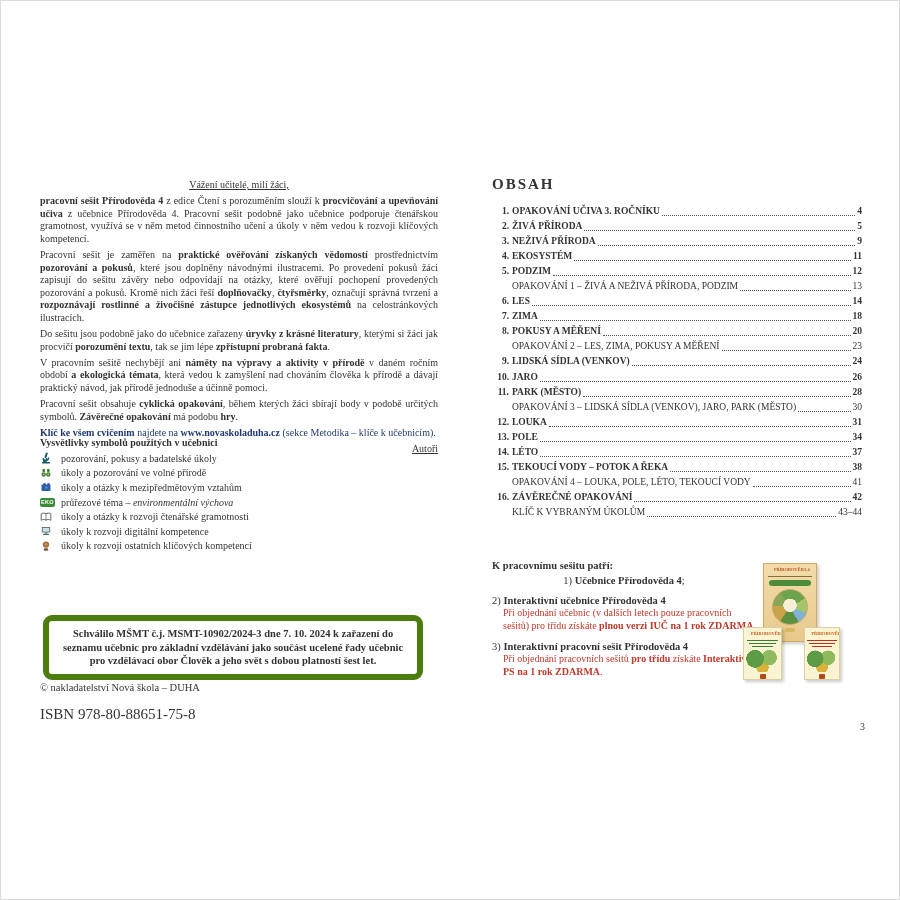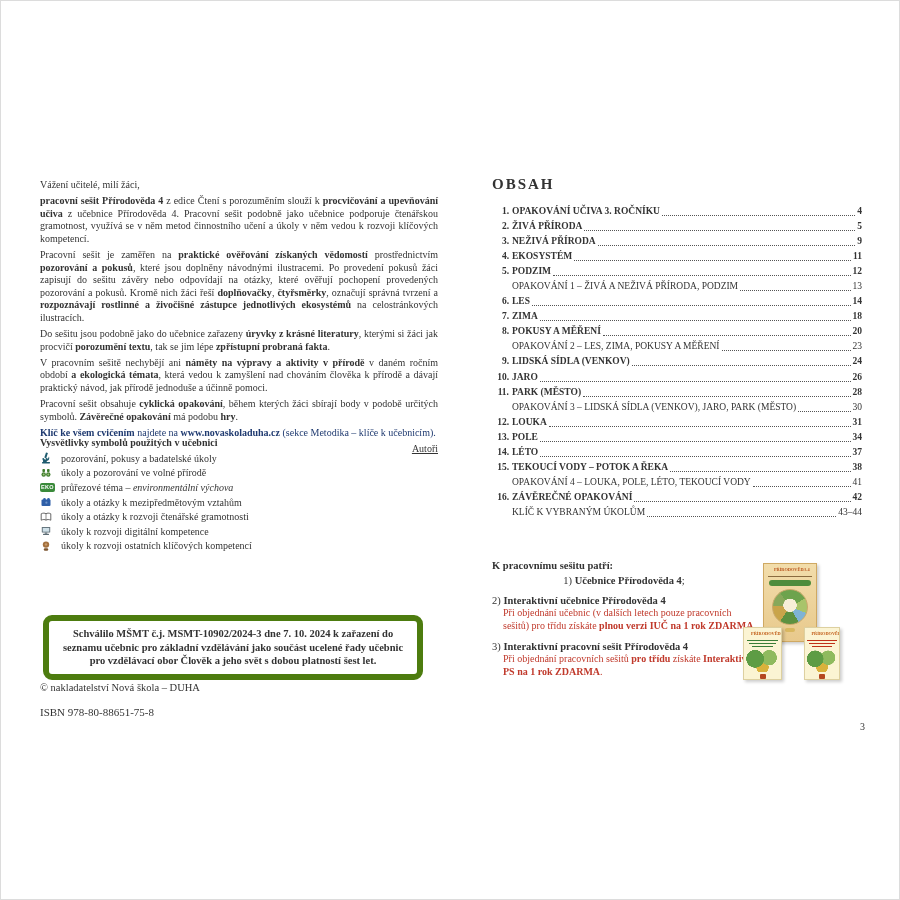--- a/index.html
+++ b/index.html
@@ -6,35 +6,35 @@
   body{width:900px;height:900px;overflow:hidden;font-family:"Liberation Serif",serif;color:#333;}
   .sheet{position:relative;width:900px;height:900px;background:#fff;box-shadow:inset 0 0 0 1px #dcdcdc;}
   .b{font-weight:bold;}
   .i{font-style:italic;}
   .r{color:#c0392b;}
   .bl{color:#1f3a70;}
 
   
   .intro{position:absolute;left:40px;top:179px;width:398px;}
   .intro p{font-size:10px;line-height:12.6px;margin:0 0 3.5px;text-align:justify;}
-  .intro p.salutation{text-align:left;}
+  .intro p.salutation{text-align:center;text-decoration:underline;}
   .intro p.authors{text-align:right;margin-top:2px;text-decoration:underline;}
 
   .legend{position:absolute;left:40px;top:437px;width:398px;}
   .legend .lg-title{font-size:10px;font-weight:bold;margin:0 0 3px;}
   .lg-row{display:flex;align-items:center;gap:5px;height:14.6px;font-size:10px;}
   .lg-ico{width:16px;height:12px;display:flex;align-items:center;justify-content:flex-start;flex:none;}
   .eko{width:15px;height:9px;background:#3a8a3a;border-radius:2px;color:#fff;
        font-family:"Liberation Sans",sans-serif;font-size:5.5px;font-weight:bold;
        display:flex;align-items:center;justify-content:center;letter-spacing:.3px;}
 
   .approval{position:absolute;left:43px;top:615px;width:352px;border:6px solid #4d7c0f;border-radius:9px;
             padding:6px 8px;font-size:10.5px;font-weight:bold;line-height:13.5px;text-align:center;}
   .copyright{position:absolute;left:40px;top:682px;font-size:10.5px;}
-  .isbn{position:absolute;left:40px;top:706px;font-size:11px;}
+  .isbn{position:absolute;left:40px;top:706px;font-size:15px;}
 
   
   .obsah-title{position:absolute;left:492px;top:176px;width:370px;text-align:left;
                font-size:15px;font-weight:bold;letter-spacing:2px;}
   .toc{position:absolute;left:492px;top:206px;width:370px;}
   .toc-row{display:flex;align-items:flex-start;height:15.05px;font-size:9.5px;font-weight:bold;white-space:nowrap;}
   .toc-row.sub{font-weight:normal;}
   .toc-num{width:17px;text-align:right;margin-right:3px;flex:none;}
   .toc-label{flex:none;}
   .toc-dots{flex:1 1 0;min-width:6px;height:9px;border-bottom:1px dotted #555;margin:0 2px;}
@@ -117,37 +117,37 @@
             </g>
             <circle cx="3.7" cy="7.5" r="1" fill="#9cc27e"></circle>
             <circle cx="8.3" cy="7.5" r="1" fill="#9cc27e"></circle>
           </svg>
       </span>
       <span><span>úkoly a pozorování ve volné přírodě</span></span>
     </div>
 
     <div class="lg-row">
       <span class="lg-ico">
-        <span class="eko">EKO</span>
-      </span>
-      <span><span>průřezové téma – </span><span class="i">environmentální výchova</span></span>
-    </div>
-
-    <div class="lg-row">
-      <span class="lg-ico">
         <svg width="12" height="12" viewBox="0 0 12 12">
             <g fill="#2f5fa8">
               <rect x="1.5" y="3.5" width="9" height="6.5" rx="1"></rect>
               <circle cx="4.5" cy="3.3" r="1.3"></circle>
               <circle cx="8.5" cy="3.3" r="1.3"></circle>
             </g>
             <circle cx="6.4" cy="6.7" r="1.1" fill="#6f94c9"></circle>
           </svg>
       </span>
       <span><span>úkoly a otázky k mezipředmětovým vztahům</span></span>
+    </div>
+
+    <div class="lg-row">
+      <span class="lg-ico">
+        <span class="eko">EKO</span>
+      </span>
+      <span><span>průřezové téma – </span><span class="i">environmentální výchova</span></span>
     </div>
 
     <div class="lg-row">
       <span class="lg-ico">
         <svg width="12" height="12" viewBox="0 0 12 12">
             <path d="M1.2 2.8c1.9-.9 3.6-.9 4.8 0 1.2-.9 2.9-.9 4.8 0v6.4c-1.9-.9-3.6-.9-4.8 0-1.2-.9-2.9-.9-4.8 0z" fill="#fff" stroke="#444" stroke-width="0.8"></path>
             <line x1="6" y1="2.8" x2="6" y2="9.2" stroke="#444" stroke-width="0.6"></line>
           </svg>
       </span>
       <span><span>úkoly a otázky k rozvoji čtenářské gramotnosti</span></span>

